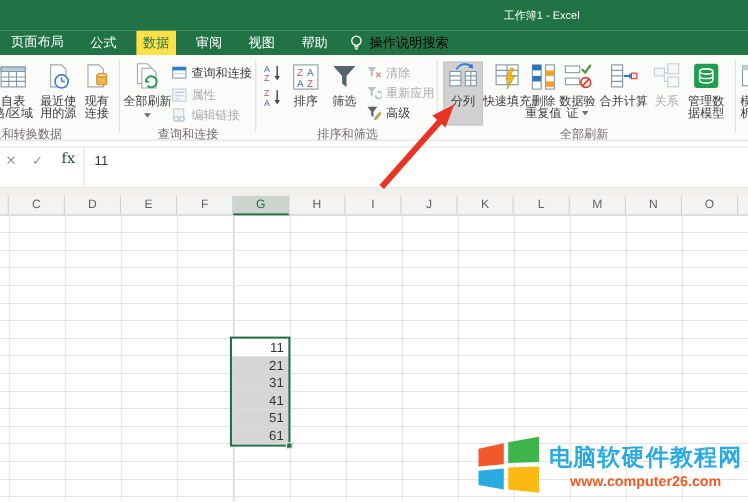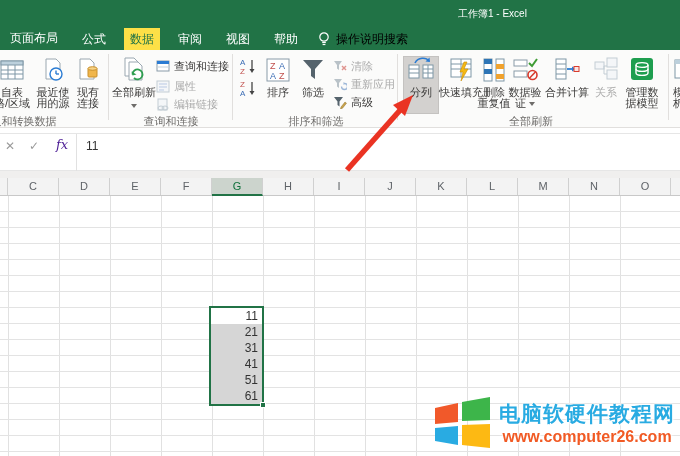--- a/index.html
+++ b/index.html
@@ -27,21 +27,21 @@
   .bigbtn .lbl { display:block; }
   .smallrow { position:absolute; display:flex; align-items:center; font-size:11px; color:#3b3a39; white-space:nowrap; }
   .smallrow .sicon { width:14px; height:13px; margin-right:4px; flex:none; }
   .disabled { color:#ababab !important; }
   .caret { display:inline-block; width:0; height:0; border-left:3px solid transparent; border-right:3px solid transparent; border-top:4px solid #6e6c6a; vertical-align:middle; }
   .highlightbox { position:absolute; left:403px; top:6px; width:36px; height:58px; background:#d3d1cf; border:1px solid #c4c2c0; }
 
   
   .fxbar { position:absolute; left:0; top:133px; width:680px; height:38px; background:#fff; border-top:1px solid #e6e6e6; border-bottom:1px solid #e6e6e6; }
   .fxicon { position:absolute; top:5px; font-size:12px; color:#9a9a9a; }
-  .fx-label { position:absolute; left:56px; top:3px; font-family:"DejaVu Serif","Liberation Serif",serif; font-style:italic; font-size:13px; color:#4c1d95; }
+  .fx-label { position:absolute; left:56px; top:3px; font-family:"DejaVu Serif","Liberation Serif",serif; font-size:13px; color:#14532d; }
   .fxdivider { position:absolute; left:76px; top:0; width:1px; height:37px; background:#e1e1e1; }
   .fxvalue { position:absolute; left:86px; top:5px; font-size:12px; color:#333; }
   .fxgap { position:absolute; left:0; top:171px; width:680px; height:7px; background:#f0efee; }
 
   
   .colheaders { position:absolute; left:0; top:178px; width:680px; height:18px; background:#f3f3f3; border-bottom:1px solid #c8c8c8; }
   .colh { position:absolute; top:0; width:51px; height:17px; line-height:17px; text-align:center; font-size:11px; color:#5f6368; border-right:1px solid #d0d0d0; }
   .colh.sel { background:#ccd4cd; color:#0f703b; border-bottom:2px solid #217346; height:18px; line-height:16px; }
   .colh.sliver { width:8px; left:0; }
 
@@ -59,21 +59,21 @@
   .fillhandle { position:absolute; right:-4px; bottom:-4px; width:6px; height:6px; background:#217346; border:1px solid #fff; }
 
   
   .arrow-svg { position:absolute; left:0; top:0; width:680px; height:456px; pointer-events:none; }
 
   
   .watermark { position:absolute; right:5px; bottom:5px; display:flex; align-items:center; }
   .wm-text { margin-left:6px; text-align:center; }
   .wm-name { font-size:21px; font-weight:bold; letter-spacing:1px; white-space:nowrap;
              text-shadow:0 0 2px #fff, 0 0 4px #fff, 1px 1px 2px #fff; }
-  .wm-url { font-size:16px; font-weight:bold; white-space:nowrap;
+  .wm-url { font-size:13px; font-weight:bold; white-space:nowrap;
             text-shadow:0 0 2px #fff, 0 0 4px #fff, 1px 1px 2px #fff; }
 </style>
 </head>
 <body>
 
 <div class="titlebar">
   <div class="title">工作簿1 - Excel</div>
 </div>
 
 <div class="tabrow">

